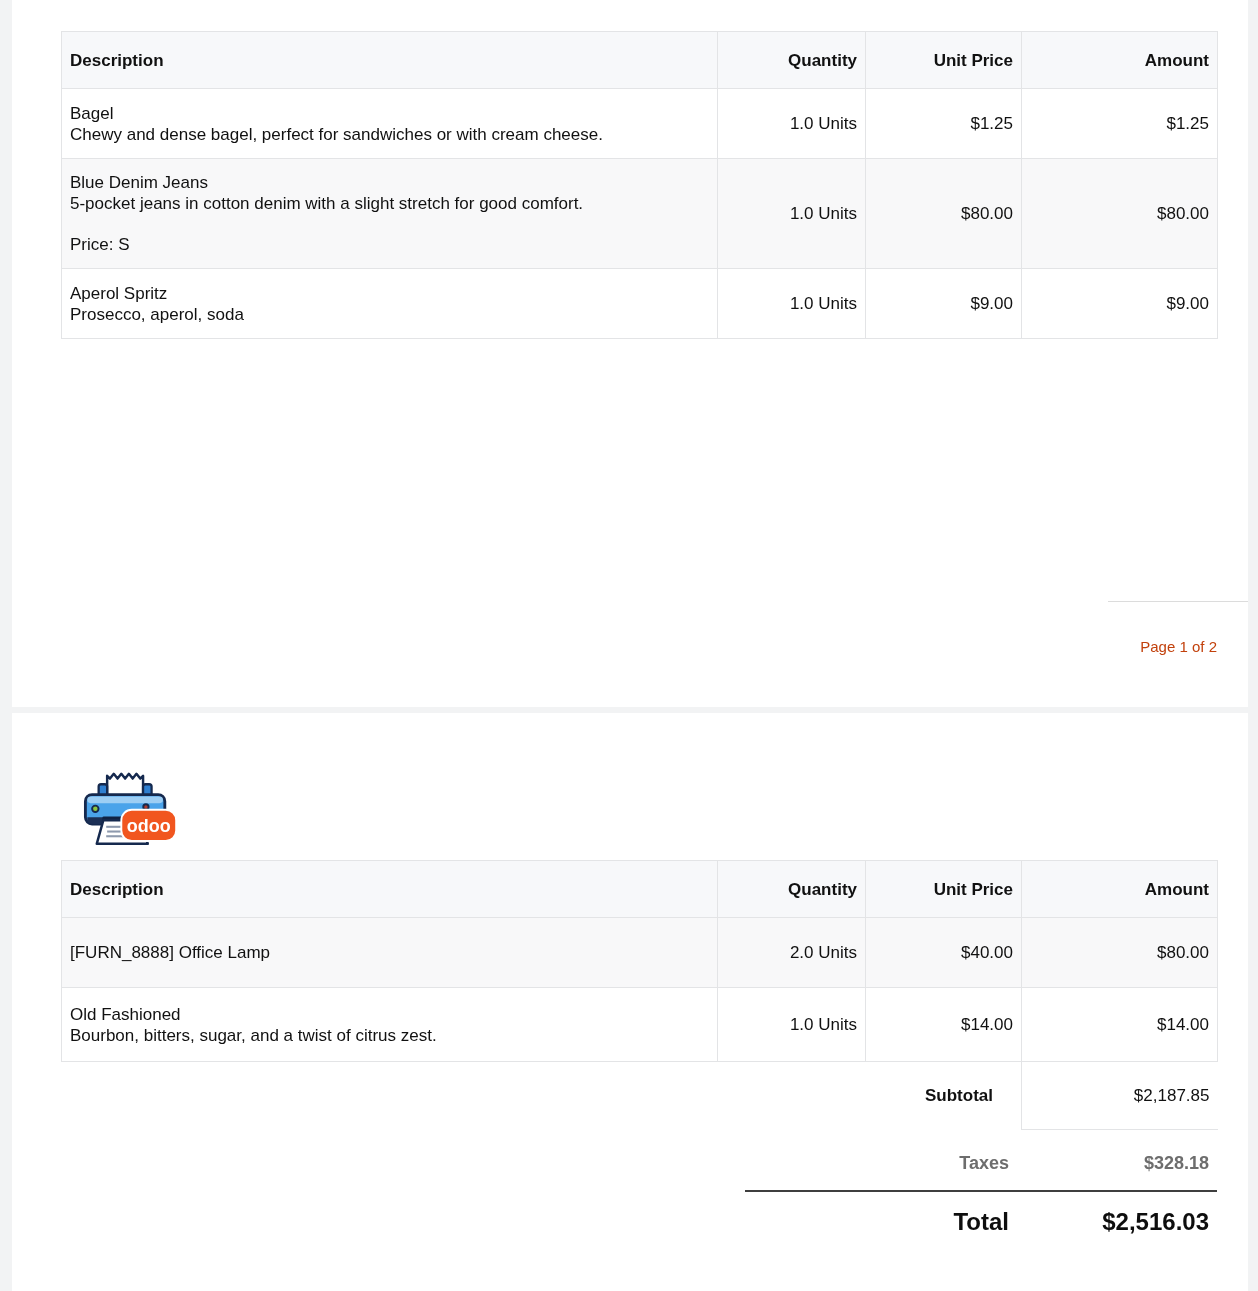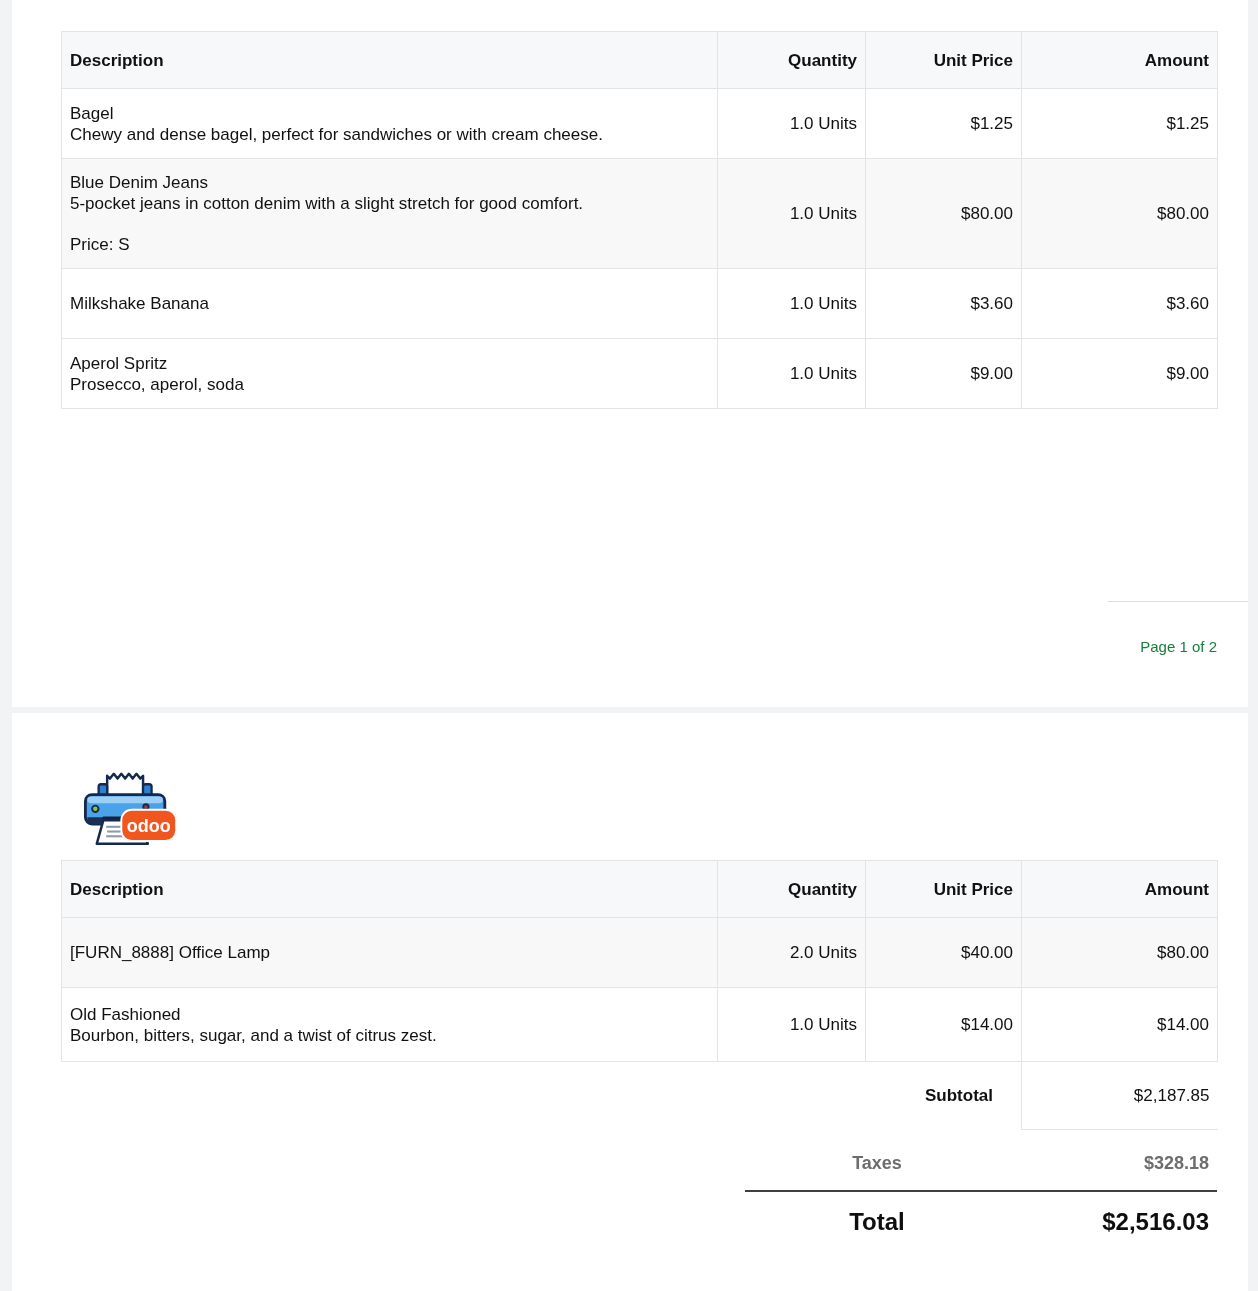--- a/index.html
+++ b/index.html
@@ -21,27 +21,27 @@
   .variant { margin-top: 20px; }
   tr.r-h70 td { height: 70px; }
   tr.r-h109 td { height: 109px; }
   tr.r-h74 td { height: 74px; }
   tr.r-h68 td { height: 68px; }
   tr.subtotal-row td { border: none; background: #fff; font-size: 17px; }
   tr.subtotal-row td.subtotal-label { text-align: right; font-weight: bold; padding-right: 28px; }
   tr.subtotal-row td.subtotal-value { border-left: 1px solid #e3e4e6; border-bottom: 1px solid #e3e4e6; text-align: right; }
 
   .footer-1 { position: absolute; right: 0; top: 601px; width: 140px; border-top: 1px solid #dcdcdc; }
-  .page-num { position: absolute; right: 31px; top: 638px; font-size: 15px; color: #15803d; }
+  .page-num { position: absolute; right: 31px; top: 638px; font-size: 15px; color: #c2410c; }
 
   .logo { position: absolute; left: 63px; top: 50px; width: 104px; height: 86px; }
 
   .totals { position: absolute; left: 733px; top: 440px; width: 472px; }
   .totals .trow { display: flex; align-items: baseline; }
-  .totals .tlabel { flex: 1; text-align: center; padding-right: 12px; }
+  .totals .tlabel { flex: 1; text-align: right; padding-right: 12px; }
   .totals .tvalue { width: 196px; text-align: right; padding-right: 8px; }
   .taxes-row { font-size: 18px; font-weight: bold; color: #6d6d6d; padding-bottom: 16px; }
   .totals .rule { border-top: 2px solid #3f3f3f; }
   .total-row { font-size: 24px; font-weight: bold; color: #0e0e0e; padding-top: 16px; }
 </style>
 </head>
 <body>
 
 <div class="canvas">
 
@@ -73,28 +73,20 @@
         </tr>
         <tr class="stripe r-h109">
           <td class="desc-cell">
             <div>Blue Denim Jeans</div>
             <div>5-pocket jeans in cotton denim with a slight stretch for good comfort.</div>
             <div class="variant">Price: S</div>
           </td>
           <td class="num">1.0 Units</td>
           <td class="num">$80.00</td>
           <td class="num">$80.00</td>
-        </tr>
-        <tr class="r-h70">
-          <td class="desc-cell">
-            <div>Milkshake Banana</div>
-          </td>
-          <td class="num">1.0 Units</td>
-          <td class="num">$3.60</td>
-          <td class="num">$3.60</td>
         </tr>
         <tr class="r-h70">
           <td class="desc-cell">
             <div>Aperol Spritz</div>
             <div>Prosecco, aperol, soda</div>
           </td>
           <td class="num">1.0 Units</td>
           <td class="num">$9.00</td>
           <td class="num">$9.00</td>
         </tr>

